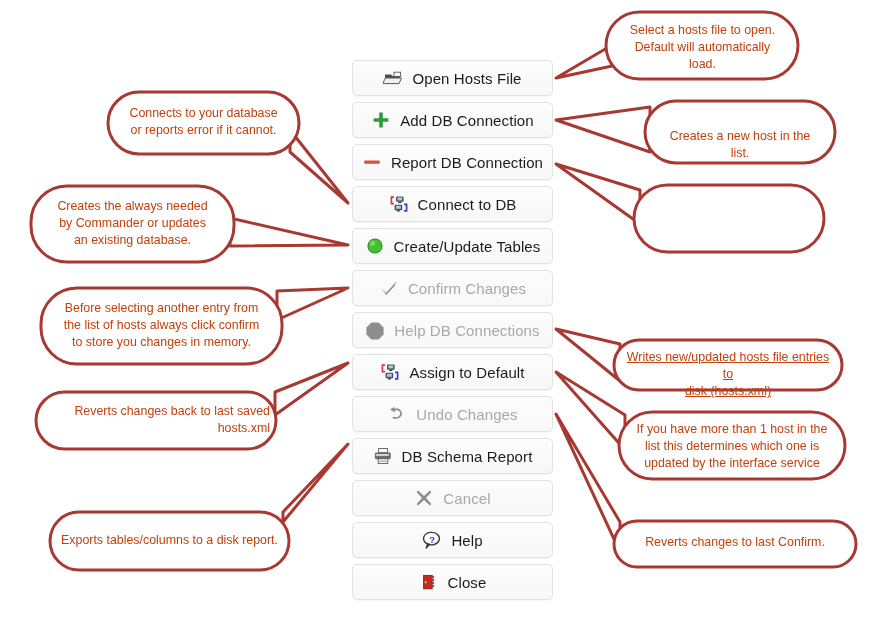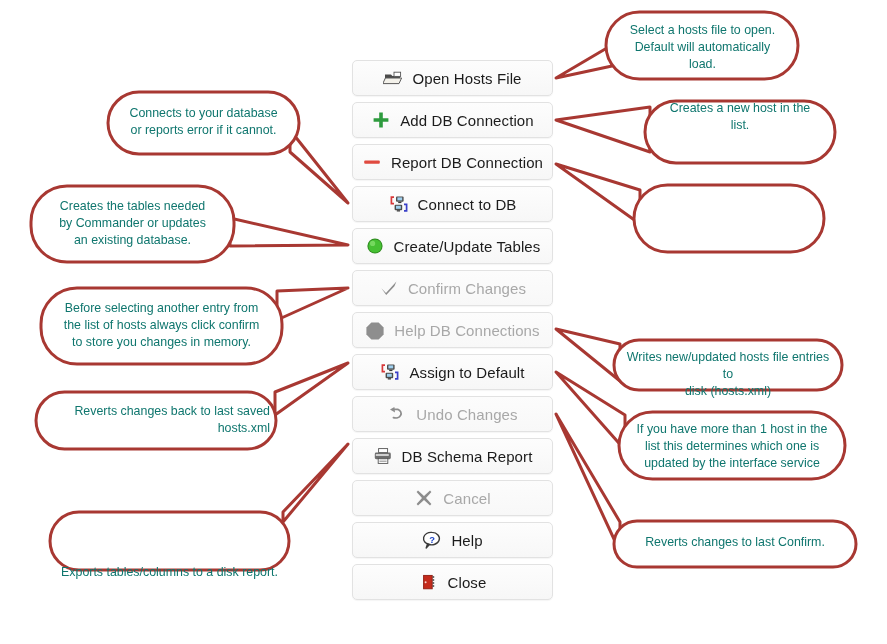--- a/index.html
+++ b/index.html
@@ -54,21 +54,21 @@
     flex:0 0 20px;
   }
   .ico svg{display:block;}
 
   
   .callout-text{
     position:absolute;
     text-align:center;
     font-size:12.4px;
     line-height:17px;
-    color:#0f766e;
+    color:#c2410c;
     white-space:pre-line;
     pointer-events:none;
   }
 </style>
 </head>
 <body>
 
 <div id="stage">
 
   <svg id="callout-layer" viewBox="0 0 887 644">
@@ -106,48 +106,48 @@
 
       <path d="M 283,512 L 348,444 L 283,522 Z" fill="#ffffff"></path>
       <rect x="50" y="512" width="239" height="58" rx="29" ry="29"></rect>
     </g>
   </svg>
 
   <div class="callout-text" style="left:612px;top:22px;width:181px;">Select a hosts file to open.
 Default will automatically
 load.</div>
 
-  <div class="callout-text" style="left:651px;top:100px;width:178px;">Creates a new host in the
+  <div class="callout-text" style="left:651px;top:128px;width:178px;">Creates a new host in the
 list.</div>
 
 
-  <div class="callout-text" style="left:620px;top:349px;width:216px;">Writes new/updated hosts file entries to
+  <div class="callout-text" style="left:620px;top:349px;width:216px;text-decoration:underline;">Writes new/updated hosts file entries to
 disk (hosts.xml)</div>
 
   <div class="callout-text" style="left:625px;top:421px;width:214px;">If you have more than 1 host in the
 list this determines which one is
 updated by the interface service</div>
 
   <div class="callout-text" style="left:620px;top:534px;width:230px;">Reverts changes to last Confirm.</div>
 
   <div class="callout-text" style="left:114px;top:105px;width:179px;">Connects to your database
 or reports error if it cannot.</div>
 
-  <div class="callout-text" style="left:37px;top:198px;width:191px;">Creates the tables needed
+  <div class="callout-text" style="left:37px;top:198px;width:191px;">Creates the always needed
 by Commander or updates
 an existing database.</div>
 
   <div class="callout-text" style="left:47px;top:300px;width:229px;">Before selecting another entry from
 the list of hosts always click confirm
 to store you changes in memory.</div>
 
   <div class="callout-text" style="left:42px;top:403px;width:228px;text-align:right;">Reverts changes back to last saved
 hosts.xml</div>
 
-  <div class="callout-text" style="left:56px;top:532px;width:227px;margin-top:32px;">Exports tables/columns to a disk report.</div>
+  <div class="callout-text" style="left:56px;top:532px;width:227px;">Exports tables/columns to a disk report.</div>
 
   <div class="button-column">
 
     <div class="cmd-btn">
       <span class="ico">
         <svg width="20" height="20" viewBox="0 0 20 20">
           <path d="M2 6.5 h6 l1.4 1.6 h7.6 v2.2 h-15z" fill="#4a4a4a"></path>
           <path d="M2.4 10 h16.2 l-2.6 5.6 h-16.2z" fill="#f3f1ea" stroke="#5a5a5a" stroke-width="1"></path>
           <rect x="11" y="4.2" width="6.6" height="4.2" fill="#ffffff" stroke="#555" stroke-width=".9"></rect>
         </svg>

